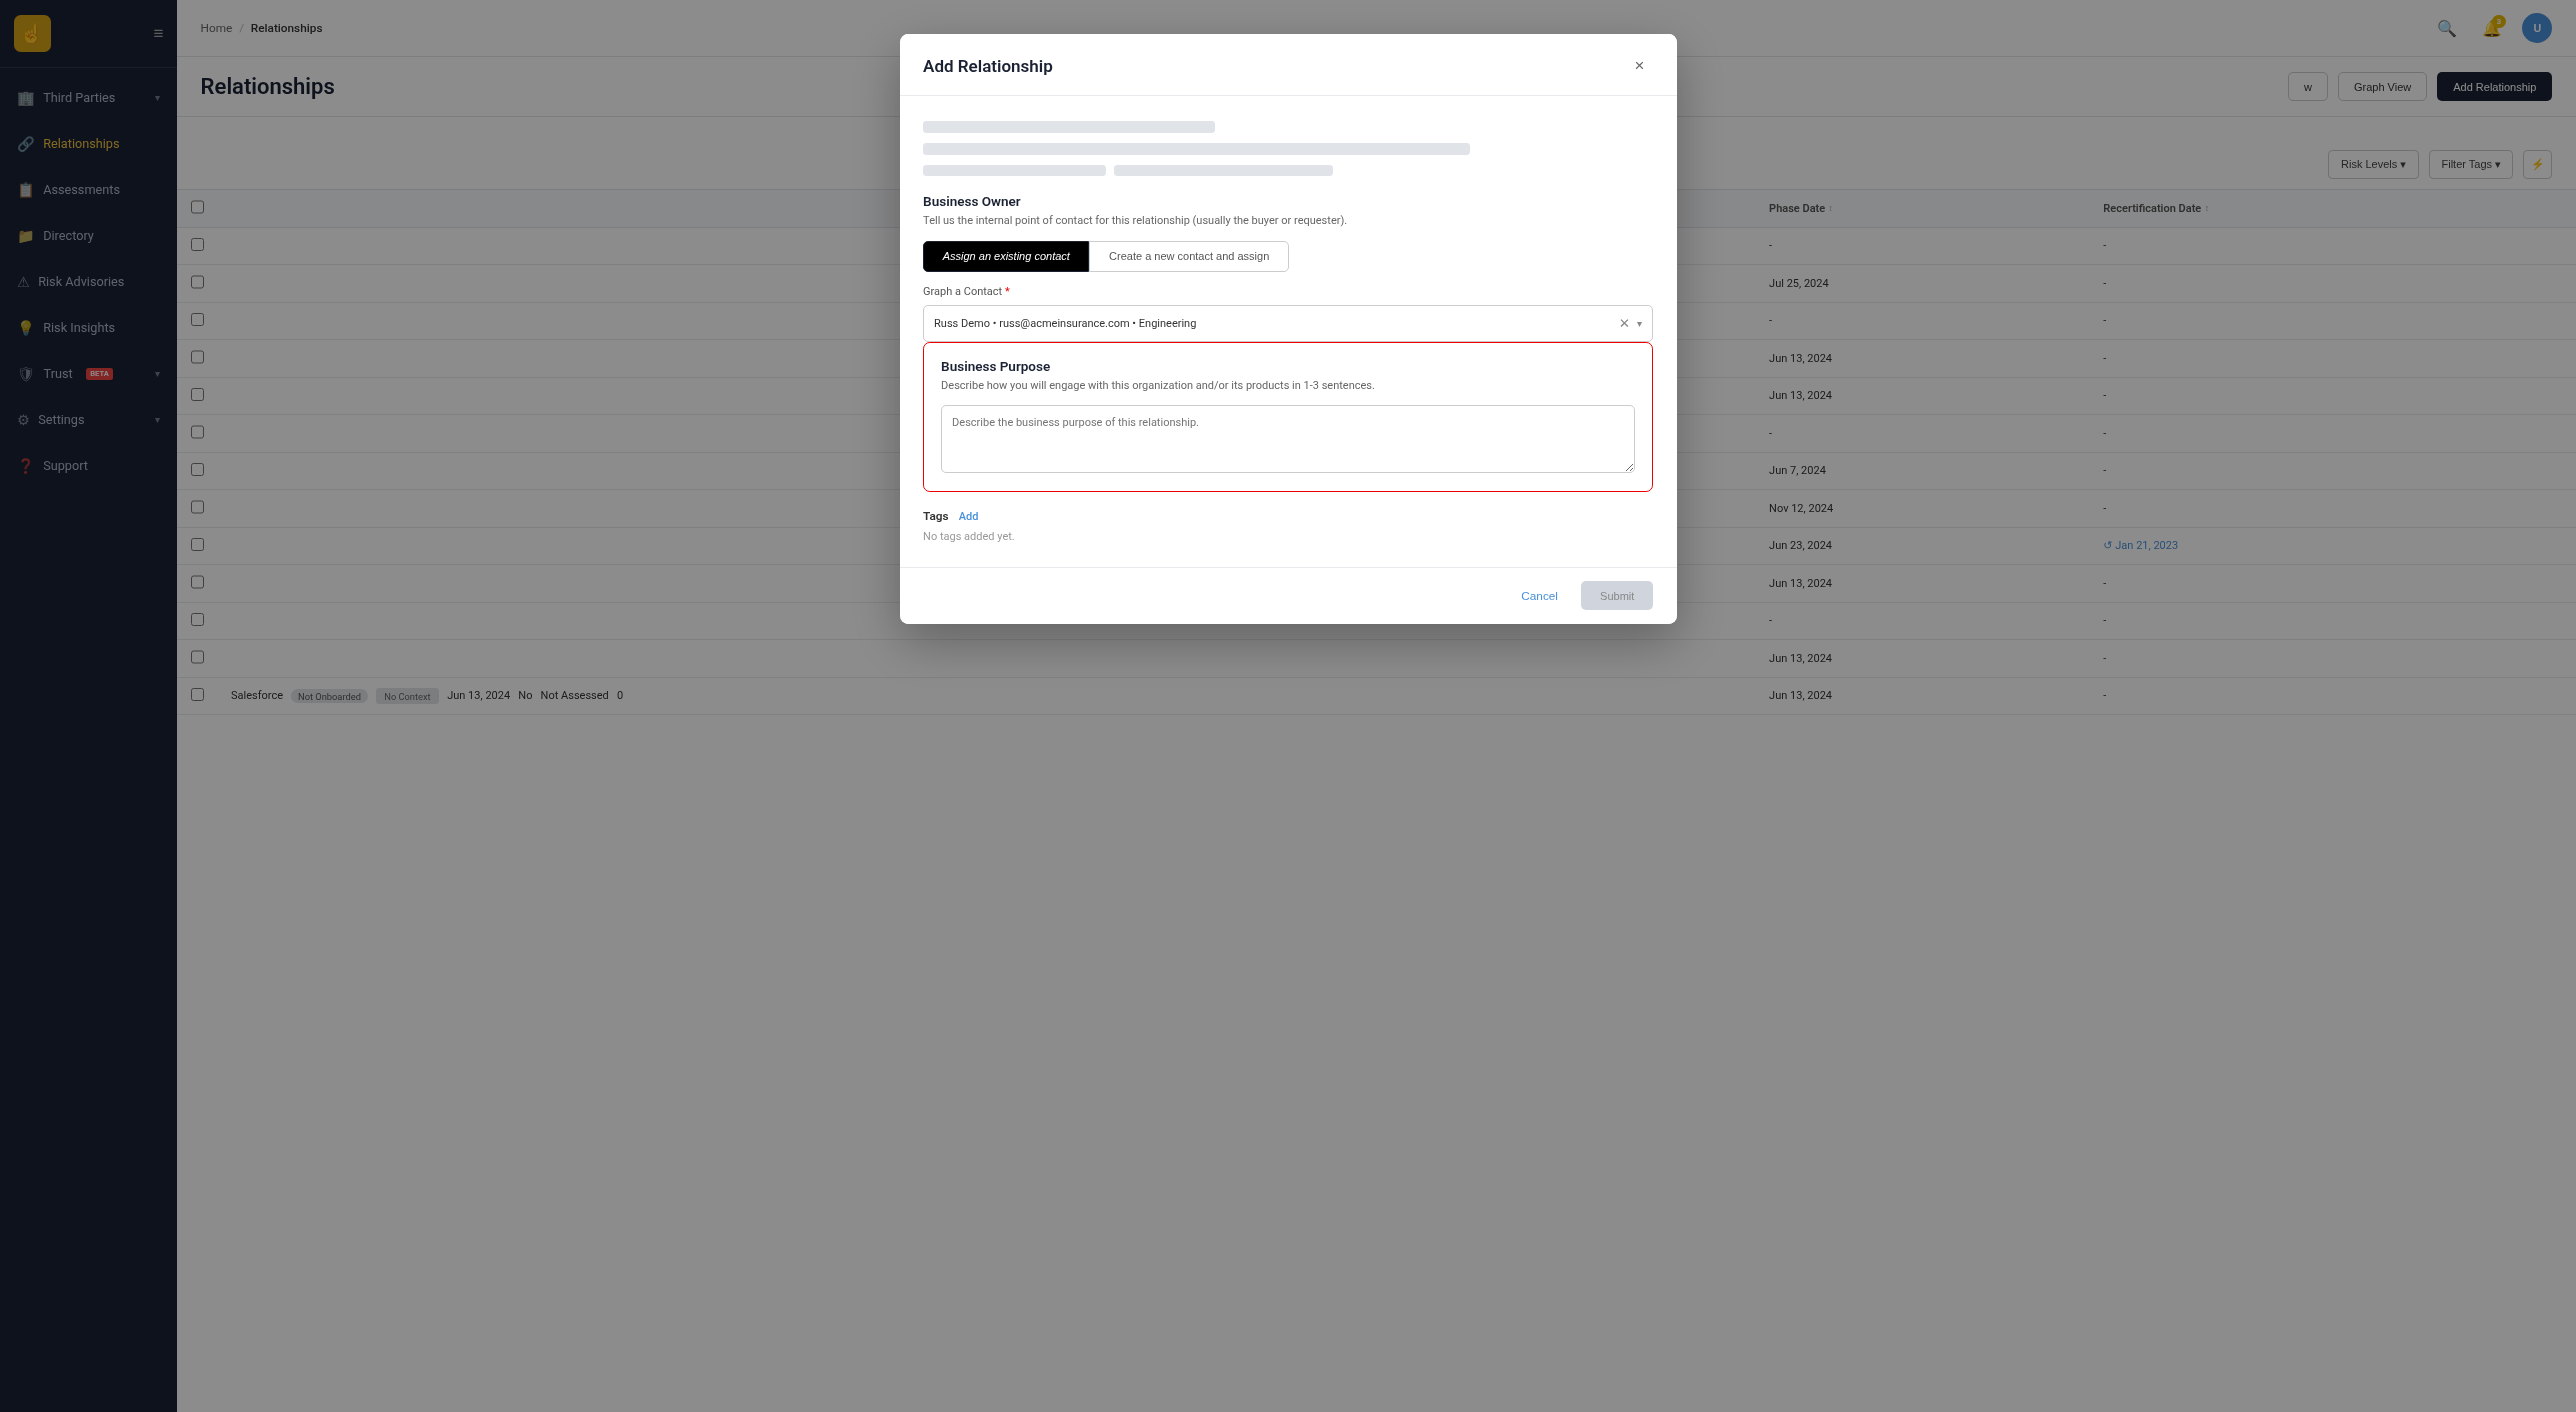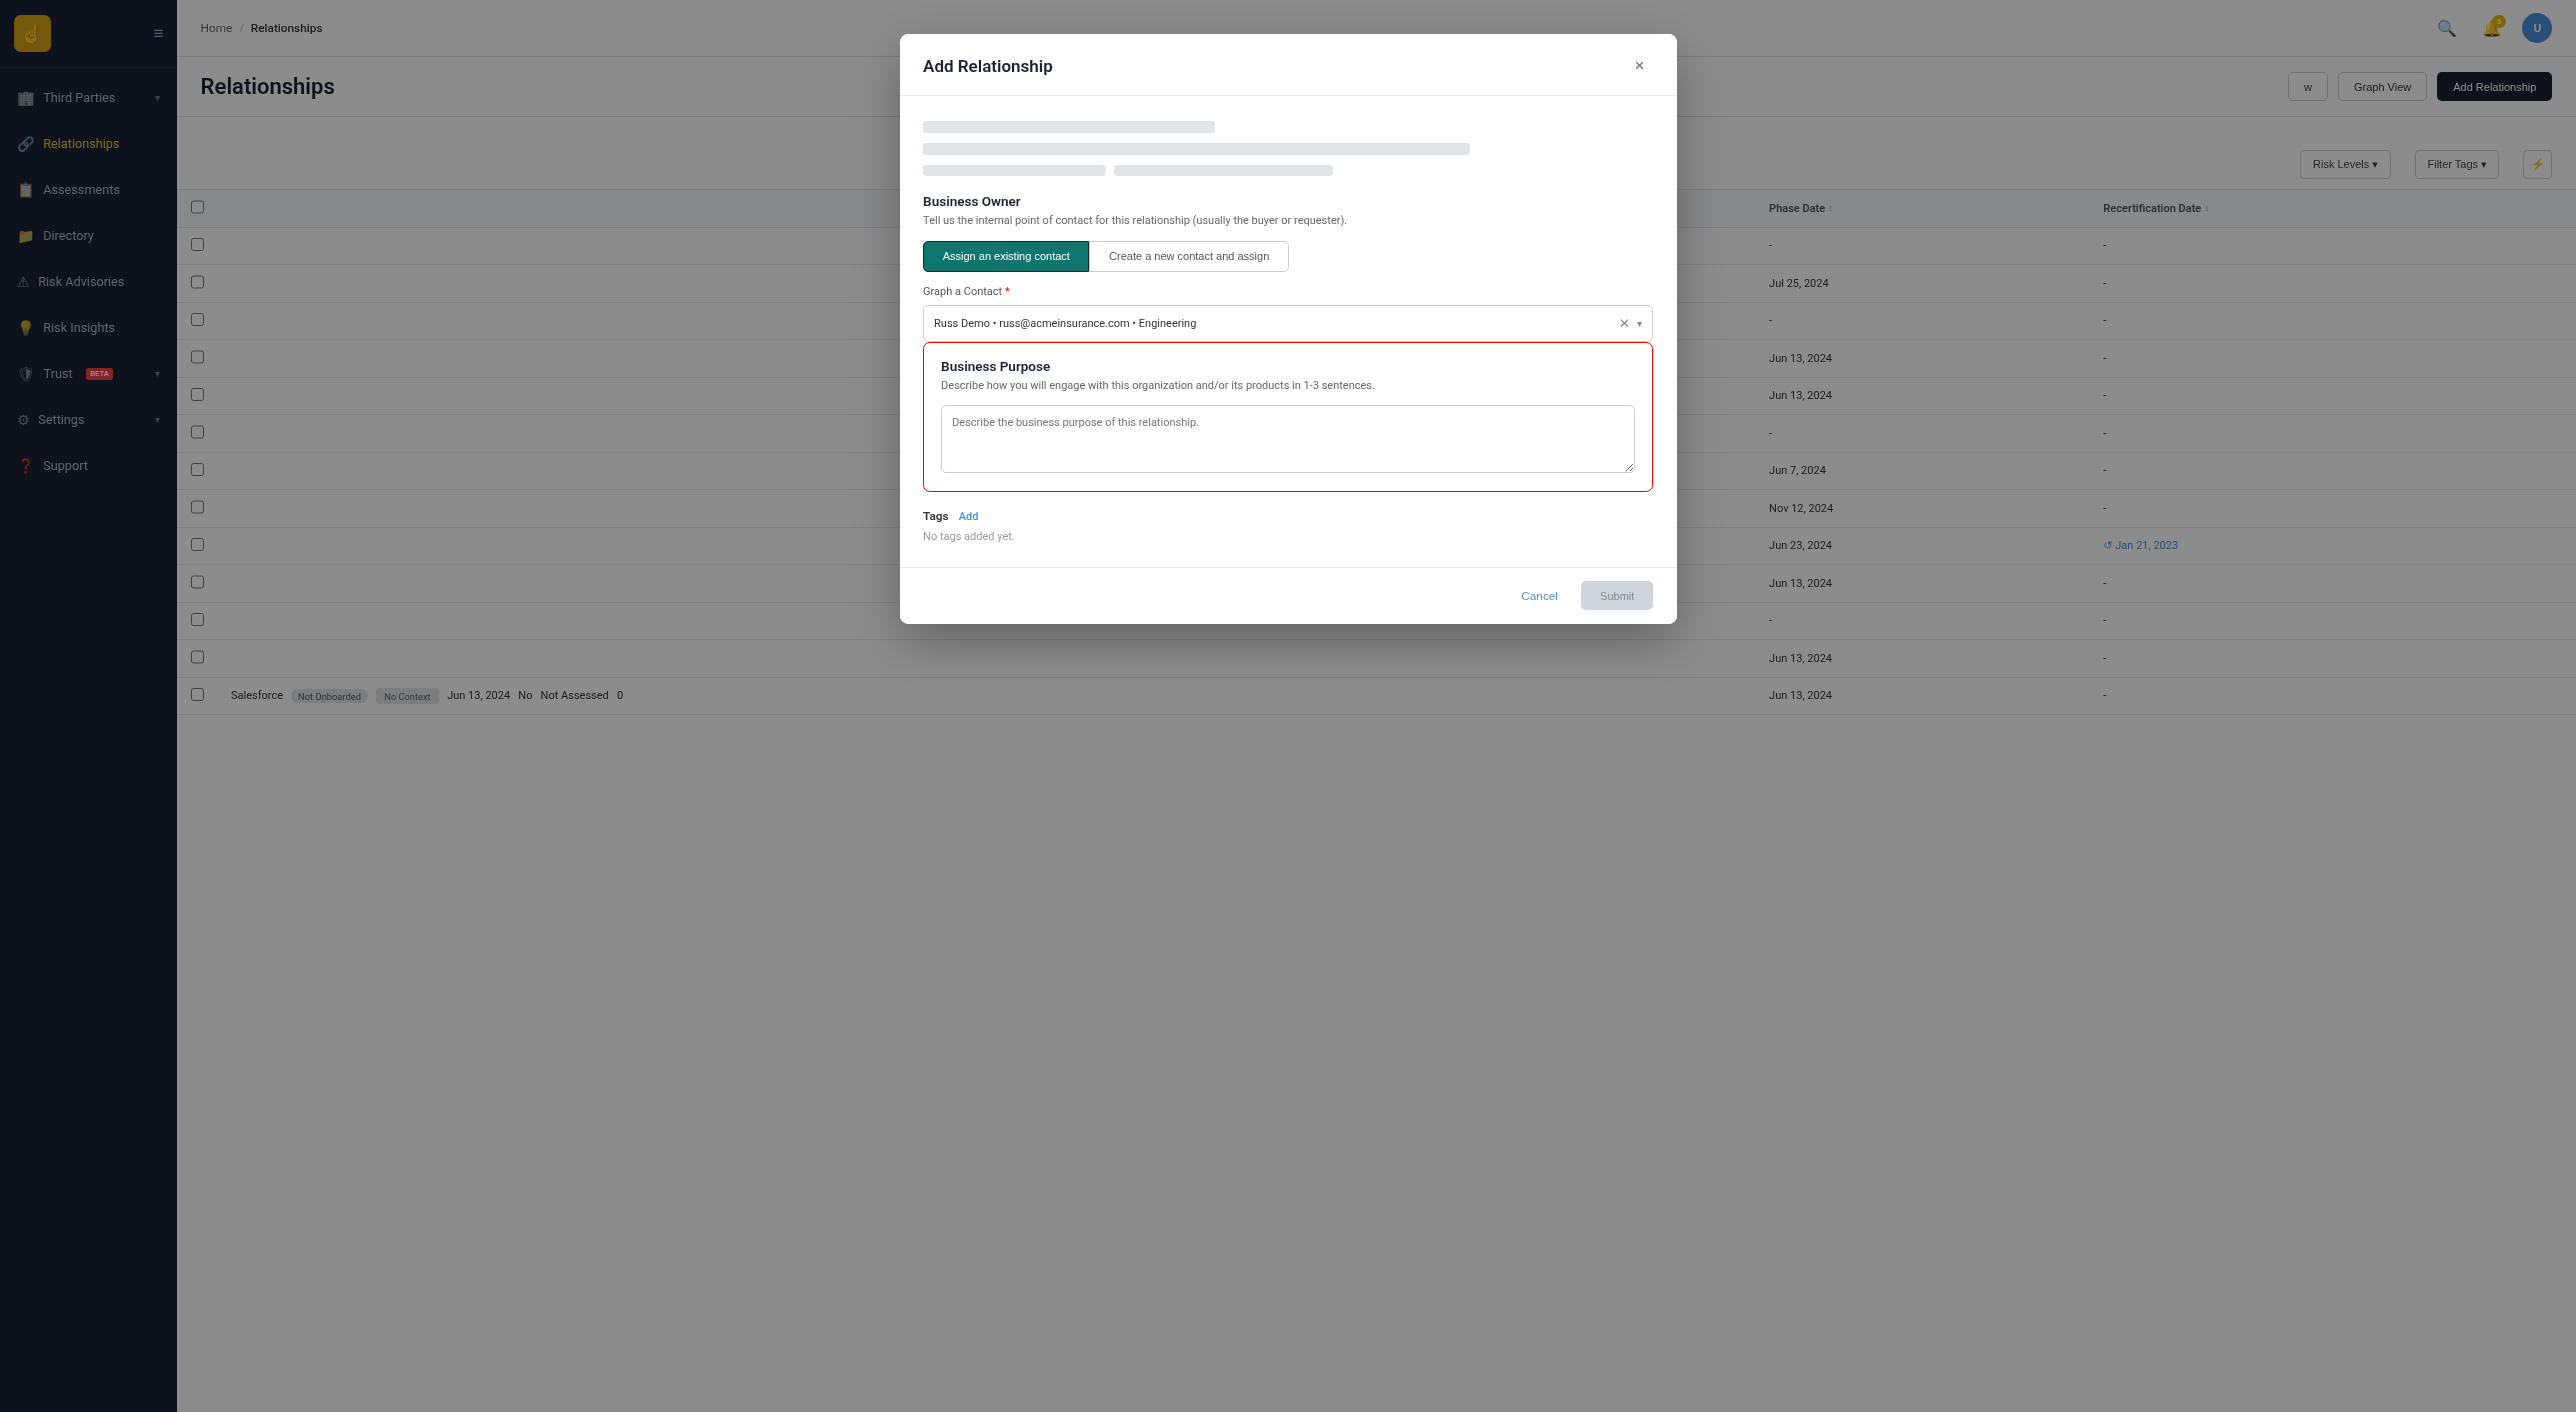--- a/index.html
+++ b/index.html
@@ -38,21 +38,21 @@
     .page-header { background: #fff; border-bottom: 0.8px solid #e0e3e8; padding: 15px 23.6px; display: flex; align-items: center; justify-content: space-between; }
     .page-title { font-size: 22px; font-weight: 600; color: #1a2233; }
     .page-header-actions { display: flex; align-items: center; gap: 10px; }
     .btn { padding: 7.6px 15px; border-radius: 5px; font-size: 11px; cursor: pointer; font-weight: 500; border: 0.8px solid transparent; }
     .btn-outline { background: #fff; border-color: #ccc; color: #333; }
     .btn-primary { background: #1a2233; color: #fff; }
 
     
     .filters-bar { background: #fff; padding: 10px 23.6px; border-bottom: 0.8px solid #e0e3e8; display: flex; align-items: center; gap: 10px; font-size: 11px; color: #555; flex-direction: column; }
     .filter-info { color: #555; }
-    .filter-btns { margin-left: auto; display: flex; gap: 24px; }
+    .filter-btns { margin-left: auto; display: flex; gap: 10px; }
     .filter-btn { padding: 5.9px 11.8px; border: 0.8px solid #ccc; border-radius: 4.2px; background: #fff; font-size: 11px; color: #444; cursor: pointer; display: flex; align-items: center; gap: 5px; }
     .filter-icon-btn { width: 29px; height: 29px; border: 0.8px solid #ccc; border-radius: 4.2px; background: #fff; display: flex; align-items: center; justify-content: center; cursor: pointer; color: #555; }
 
     
     .table-area { flex: 1; overflow: auto; padding: 0; background: #fff; }
     .data-table { width: 100%; border-collapse: collapse; font-size: 11px; }
     .data-table th { background: #f8f9fb; border-bottom: 1.7px solid #e0e3e8; padding: 10px 13.5px; text-align: left; color: #555; font-weight: 600; white-space: nowrap; }
     .data-table td { padding: 10px 13.5px; border-bottom: 0.8px solid #e8eaed; color: #333; vertical-align: middle; }
     .col-check { width: 34px; }
     .checkbox { width: 13.5px; height: 13.5px; cursor: pointer; }
@@ -80,21 +80,21 @@
     
     .form-section { }
     .form-section-title { font-size: 13.5px; font-weight: 600; color: #1a2233; margin-bottom: 5px; }
     .form-section-desc { font-size: 11px; color: #666; margin-bottom: 13.5px; }
 
     
     .tab-group { display: flex; gap: 0; margin-bottom: 13.5px; }
     .tab-btn { padding: 8.4px 18.6px; font-size: 11px; cursor: pointer; border: 0.8px solid #ccc; background: #fff; color: #555; font-weight: 500; }
     .tab-btn:first-child { border-radius: 5px 0 0 5px; }
     .tab-btn:last-child { border-radius: 0 5px 5px 0; }
-    .tab-btn.active { background: #0f766e; color: #fff; border-color: #1a2233; }
+    .tab-btn.active { background: #000000; color: #fff; border-color: #1a2233; font-style: italic; }
 
     
     .select-field { display: flex; align-items: center; border: 0.8px solid #ccc; border-radius: 5px; padding: 0 10px; height: 37px; background: #fff; font-size: 11px; color: #333; gap: 6.8px; }
     .select-field-value { flex: 1; }
     .select-field-actions { display: flex; align-items: center; gap: 6.8px; color: #888; }
     .select-x { cursor: pointer; font-size: 13.5px; }
     .select-arrow { font-size: 10px; cursor: pointer; }
 
     
     .business-purpose-section { border: 1.7px solid #e00; border-radius: 6.8px; padding: 15px 17px; margin-bottom: 17px; }

